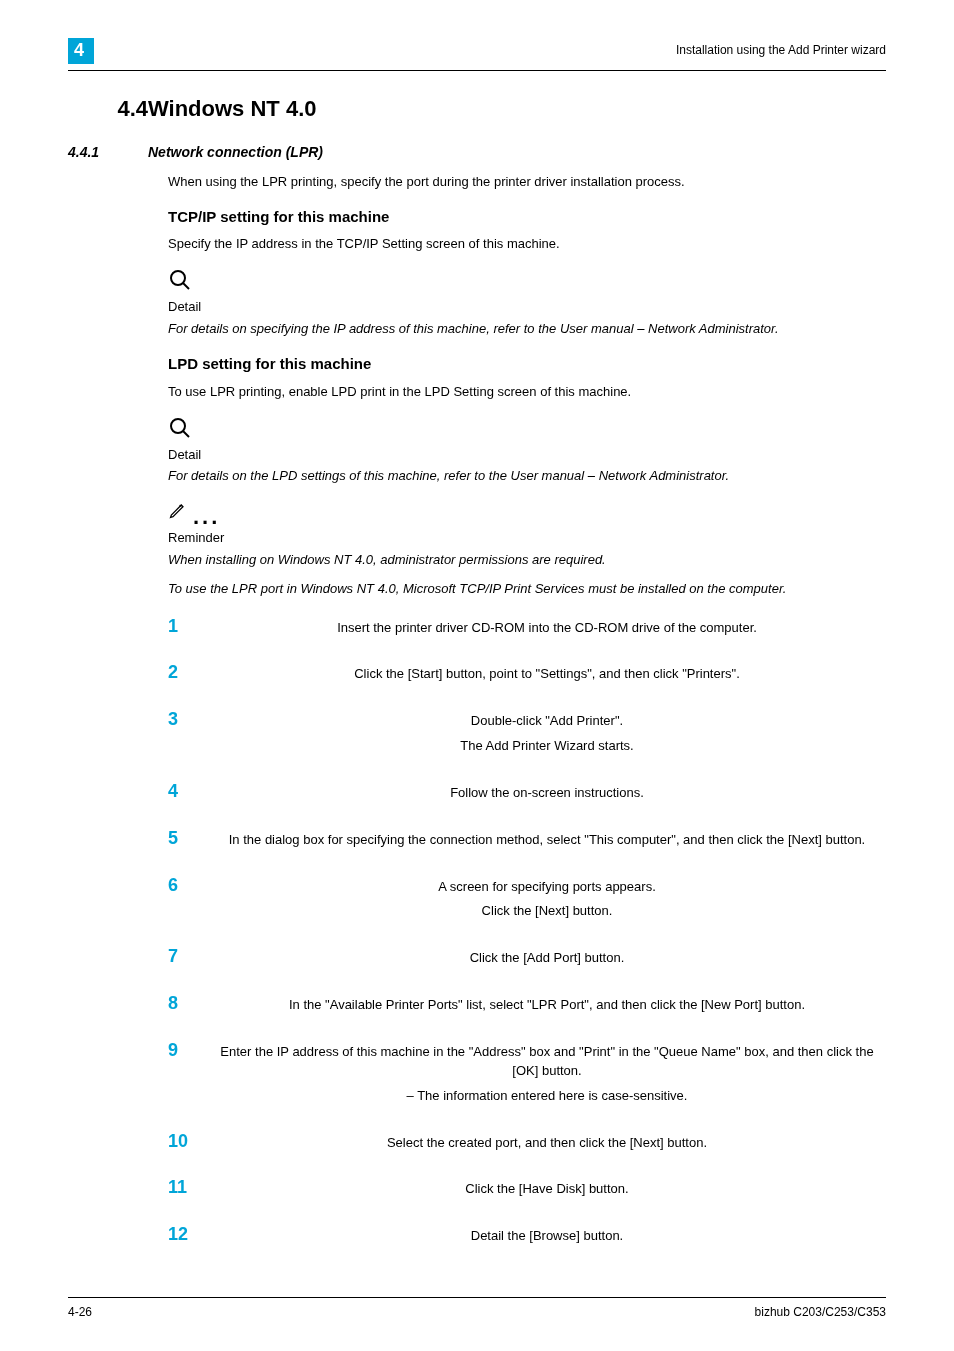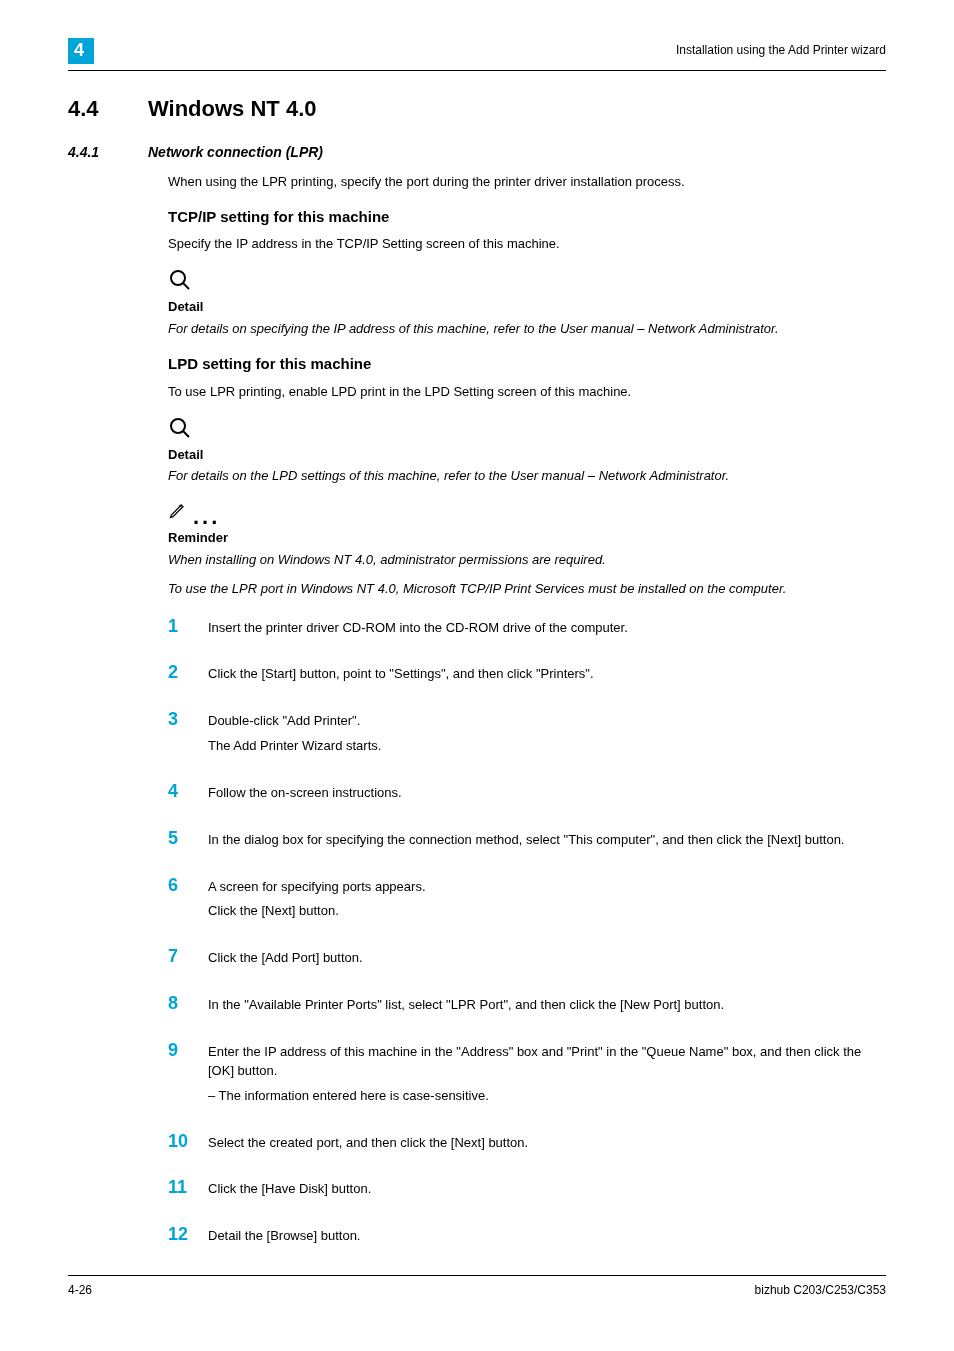--- a/index.html
+++ b/index.html
@@ -44,20 +44,21 @@
       margin-left: 100px;
     }
     .h1 {
       font-size: 22px;
       font-weight: bold;
       margin: 0 0 18px 0;
     }
     .h1 .num {
       display: inline-block;
       width: 80px;
+      text-align: right;
     }
     .h2 {
       font-size: 14px;
       font-weight: bold;
       margin: 0 0 10px 0;
       font-style: italic;
     }
     .h2 .num {
       display: inline-block;
       width: 80px;
@@ -76,21 +77,21 @@
     .note-icon {
       font-size: 24px;
       line-height: 1;
       margin-bottom: 2px;
     }
     .note-icon svg {
       width: 24px;
       height: 24px;
     }
     .note-title {
-      font-weight: bold;
+      font-weight: normal;
       margin-bottom: 3px;
     }
     .reminder-head {
       display: flex;
       align-items: flex-end;
       gap: 5px;
       margin-bottom: 3px;
     }
     .dots {
       font-size: 22px;
@@ -110,30 +111,31 @@
     }
     .step-num {
       width: 40px;
       flex-shrink: 0;
       font-size: 18px;
       font-weight: bold;
       color: #00a5d8;
     }
     .step-body {
       flex: 1;
+      text-align: center;
     }
     .step-body p {
       margin: 0 0 6px 0;
     }
     .sub {
       margin-left: 18px;
     }
     .footer {
       position: absolute;
-      bottom: 52px;
+      bottom: 30px;
       left: 68px;
       right: 68px;
     }
     .footer-hr {
       border: none;
       border-top: 1px solid #000;
       margin: 0 0 6px 0;
     }
     .footer-row {
       display: flex;

